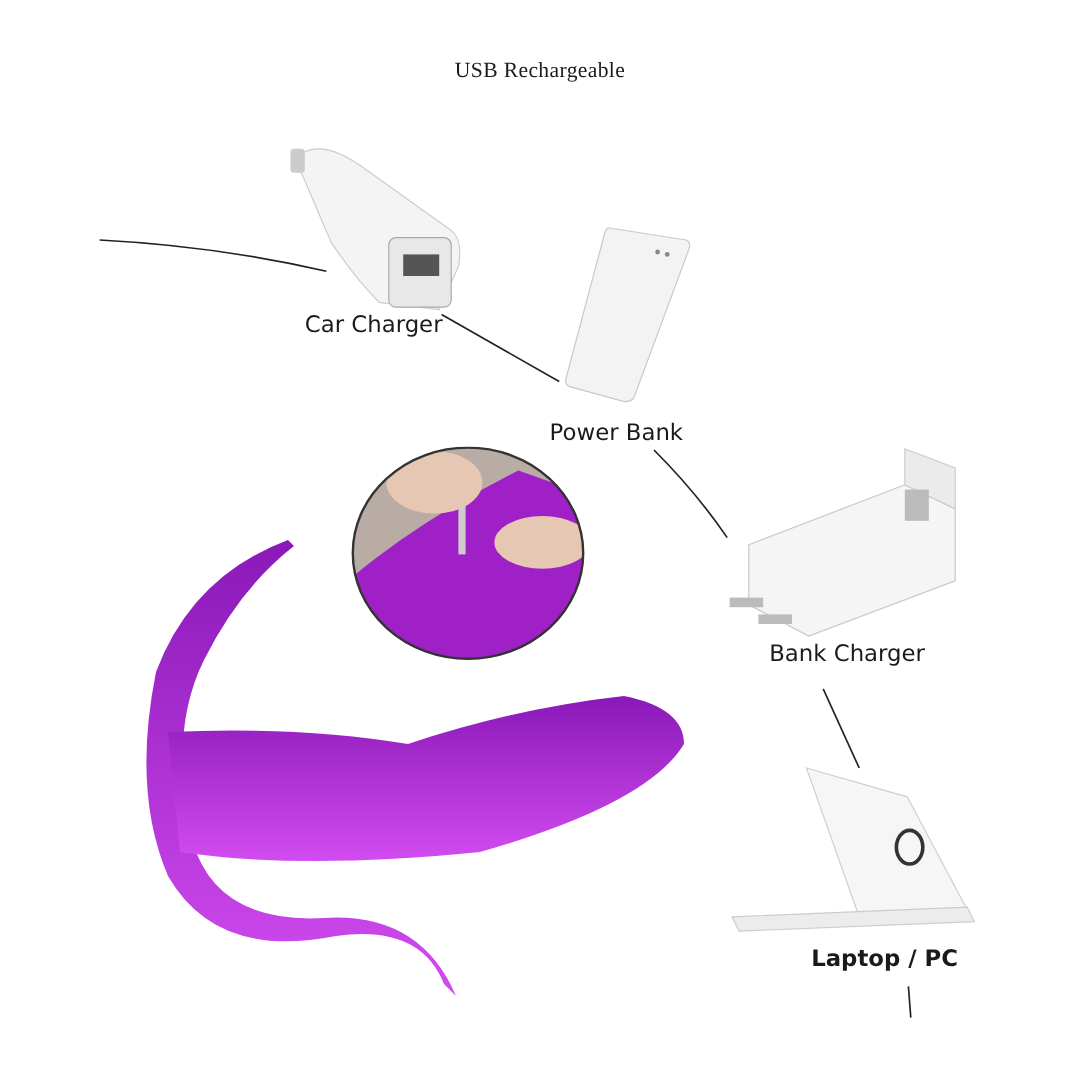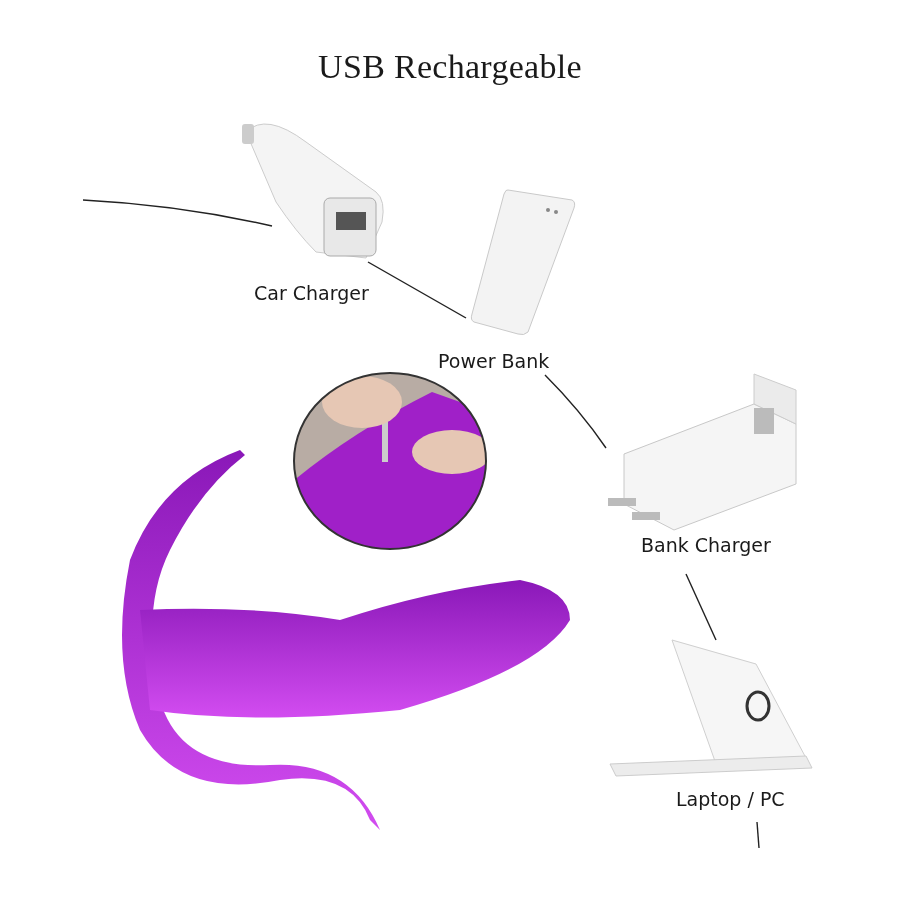--- a/index.html
+++ b/index.html
@@ -1,17 +1,17 @@
 <!DOCTYPE html>
 <html><head>
   <meta charset="utf-8">
   <style>
     html, body { margin: 0; padding: 0; background: #ffffff; }
     .canvas { position: relative; width: 900px; height: 900px; background: #ffffff; overflow: hidden; }
-    .title { position: absolute; left: 0; right: 0; top: 48px; text-align: center; font-family: "Liberation Serif", serif; font-size: 34px; color: #1a1a1a; letter-spacing: 0.3px; }
+    .title { position: absolute; left: 0; right: 0; top: 48px; text-align: center; font-family: "Liberation Serif", serif; font-size: 18px; color: #1a1a1a; letter-spacing: 0.3px; }
     .label { position: absolute; font-family: "DejaVu Sans", sans-serif; font-size: 19px; color: #1a1a1a; white-space: nowrap; }
     svg.lines { position: absolute; left: 0; top: 0; }
     .item { position: absolute; }
   </style>
 </head>
 <body>
 
 <div class="canvas">
 
   <div class="title">USB  Rechargeable</div>
@@ -25,50 +25,50 @@
   </svg>
 
   <div class="item" style="left:236px;top:112px;">
     <svg width="152" height="150">
       <path d="M10 20 Q30 0 70 30 L140 80 Q150 88 146 110 L130 146 L80 140 Q60 120 40 90 Z" fill="#f4f4f4" stroke="#ccc"></path>
       <rect x="88" y="86" width="52" height="58" rx="6" fill="#e8e8e8" stroke="#aaa"></rect>
       <rect x="100" y="100" width="30" height="18" fill="#555"></rect>
       <rect x="6" y="12" width="12" height="20" rx="3" fill="#ccc"></rect>
     </svg>
   </div>
-  <div class="label" style="left:254px;top:282px;">Car Charger</div>
+  <div class="label" style="left:254px;top:260px;">Car Charger</div>
 
   <div class="item" style="left:468px;top:186px;">
     <svg width="110" height="152">
       <path d="M40 4 L104 14 Q108 16 106 22 L60 146 Q56 150 50 148 L6 136 Q2 134 4 128 L36 8 Q38 3 40 4 Z" fill="#f3f3f3" stroke="#c9c9c9"></path>
       <circle cx="80" cy="24" r="2" fill="#888"></circle>
         <circle cx="88" cy="26" r="2" fill="#888"></circle>
     </svg>
   </div>
-  <div class="label" style="left:438px;top:350px;">Power Bank</div>
+  <div class="label" style="left:458px;top:350px;">Power Bank</div>
 
   <div class="item" style="left:604px;top:364px;">
     <svg width="200" height="168">
       <path d="M20 90 L150 40 L192 60 L192 120 L70 166 L20 140 Z" fill="#f5f5f5" stroke="#c8c8c8"></path>
       <path d="M150 40 L150 10 L192 26 L192 60 Z" fill="#ebebeb" stroke="#ccc"></path>
       <rect x="150" y="44" width="20" height="26" fill="#bbb"></rect>
       <rect x="4" y="134" width="28" height="8" fill="#bbb"></rect>
         <rect x="28" y="148" width="28" height="8" fill="#bbb"></rect>
     </svg>
   </div>
   <div class="label" style="left:641px;top:534px;">Bank Charger</div>
 
   <div class="item" style="left:606px;top:630px;">
     <svg width="210" height="150">
       <path d="M66 10 L150 34 L200 128 L110 134 Z" fill="#f6f6f6" stroke="#cfcfcf"></path>
       <ellipse cx="152" cy="76" rx="11" ry="14" fill="none" stroke="#333" stroke-width="3"></ellipse>
       <path d="M4 134 L200 126 L206 138 L10 146 Z" fill="#ececec" stroke="#ccc"></path>
     </svg>
   </div>
-  <div class="label" style="left:676px;top:788px;">Laptop / PC</div>
+  <div class="label" style="left:676px;top:788px;font-weight:bold;">Laptop / PC</div>
 
   <div class="item" style="left:292px;top:372px;">
     <svg width="196" height="178">
       <defs>
           <clipPath id="c">
             <ellipse cx="98" cy="89" rx="96" ry="88"></ellipse>
           </clipPath>
         </defs>
       <g clip-path="url(#c)">
         <rect width="196" height="178" fill="#b8aca4"></rect>

